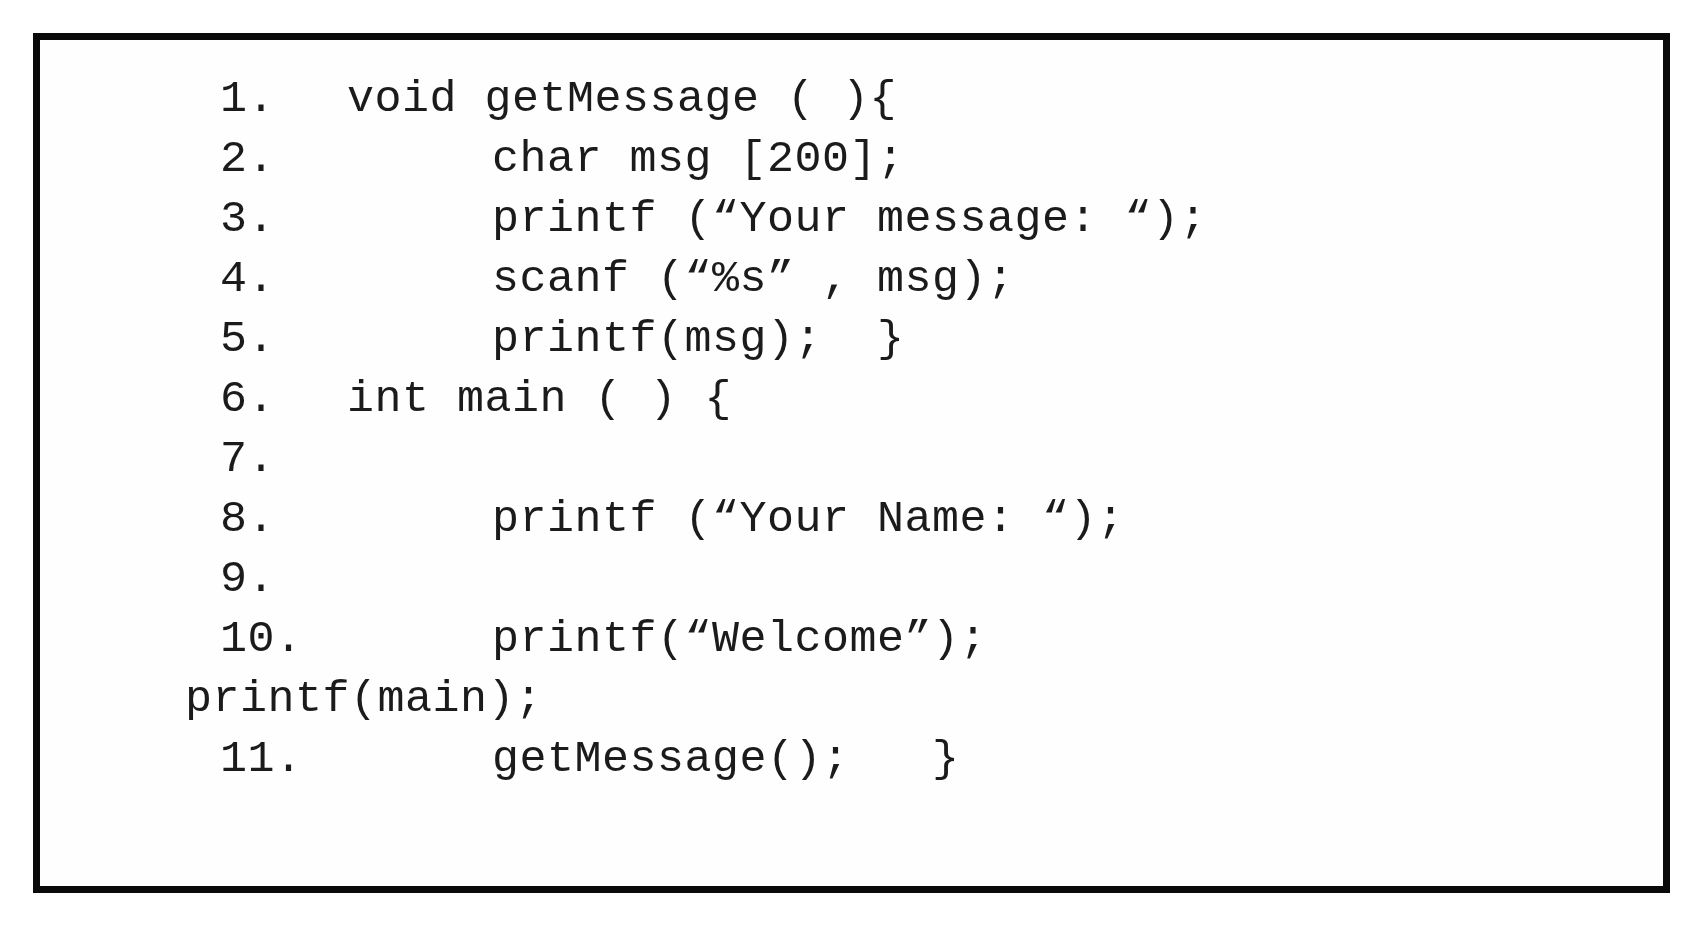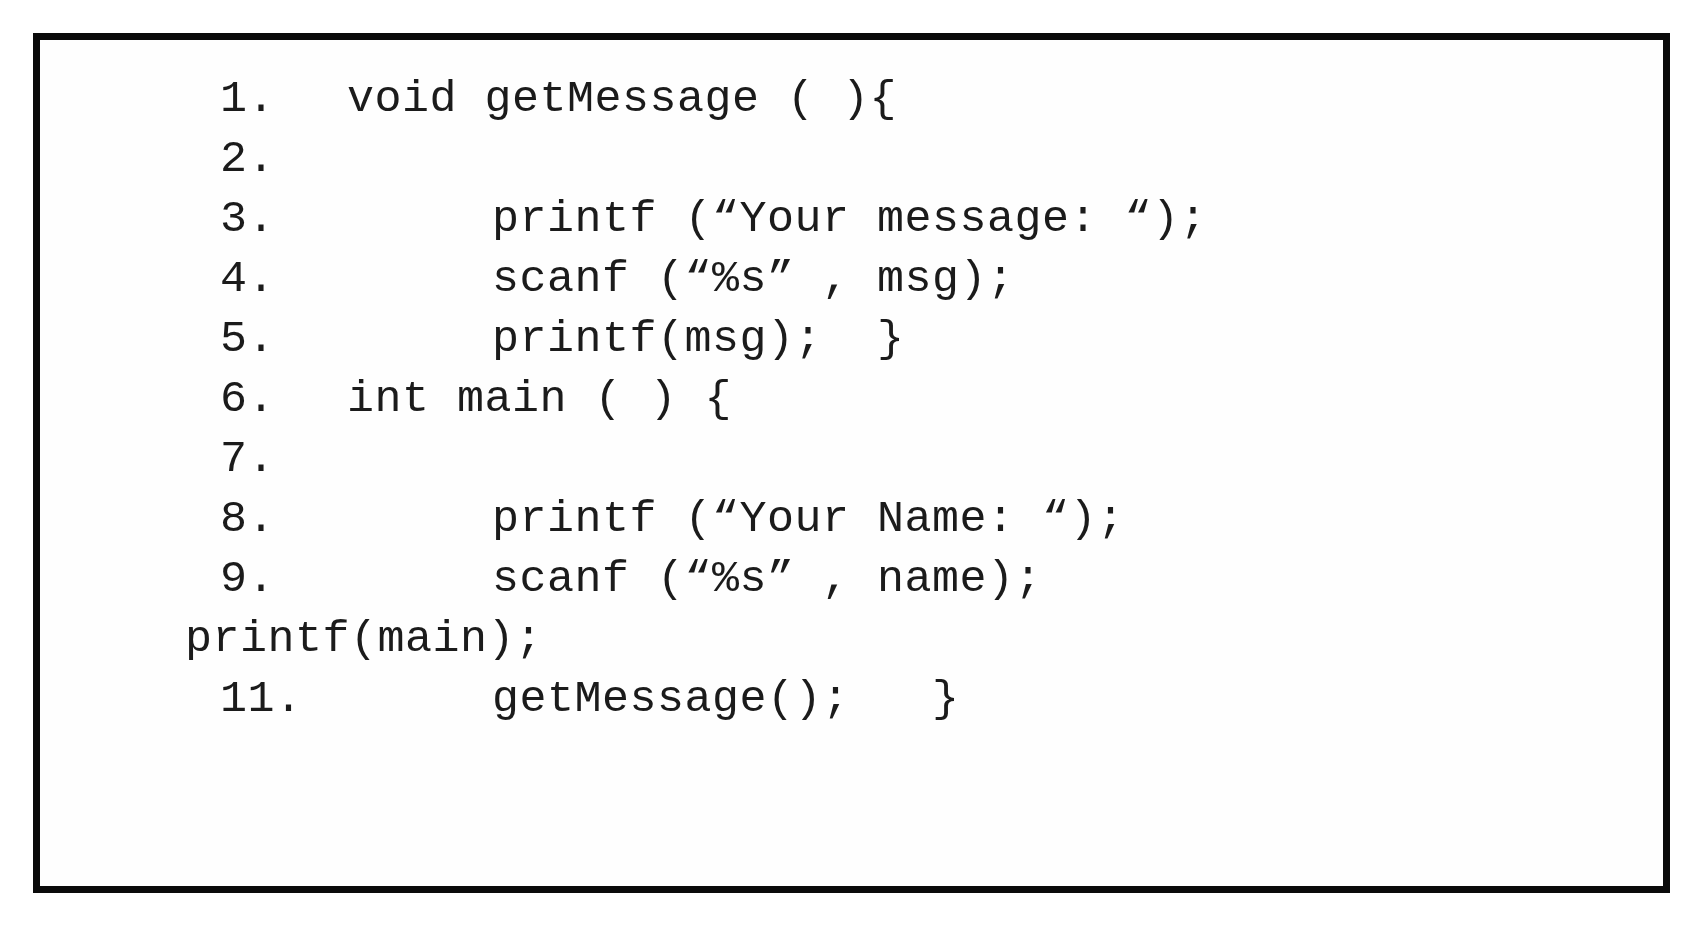--- a/index.html
+++ b/index.html
@@ -79,21 +79,21 @@
 
   <div id="code-frame">
 
     <div id="code-listing">
 
       <div class="code-line indent-0">
         <span class="line-number">1.</span><span class="line-code">void getMessage ( ){</span>
       </div>
 
       <div class="code-line indent-1">
-        <span class="line-number">2.</span>
+        <span class="line-number">2.</span><span class="line-code">char msg [200];</span>
       </div>
 
       <div class="code-line indent-1">
         <span class="line-number">3.</span><span class="line-code">printf (“Your message: “);</span>
       </div>
 
       <div class="code-line indent-1">
         <span class="line-number">4.</span><span class="line-code">scanf (“%s” , msg);</span>
       </div>
 
@@ -107,23 +107,26 @@
 
       <div class="code-line indent-1">
         <span class="line-number">7.</span>
       </div>
 
       <div class="code-line indent-1">
         <span class="line-number">8.</span><span class="line-code">printf (“Your Name: “);</span>
       </div>
 
       <div class="code-line indent-1">
-        <span class="line-number">9.</span><span class="line-code">scanf (“%s” , name);</span>
+        <span class="line-number">9.</span>
       </div>
 
+      <div class="code-line indent-1">
+        <span class="line-number">10.</span><span class="line-code">printf(“Welcome”);</span>
+      </div>
 
       <div class="code-line indent-1">
         <span class="line-code">printf(main);</span>
       </div>
 
       <div class="code-line indent-1">
         <span class="line-number">11.</span><span class="line-code">getMessage();   }</span>
       </div>
 
     </div>

